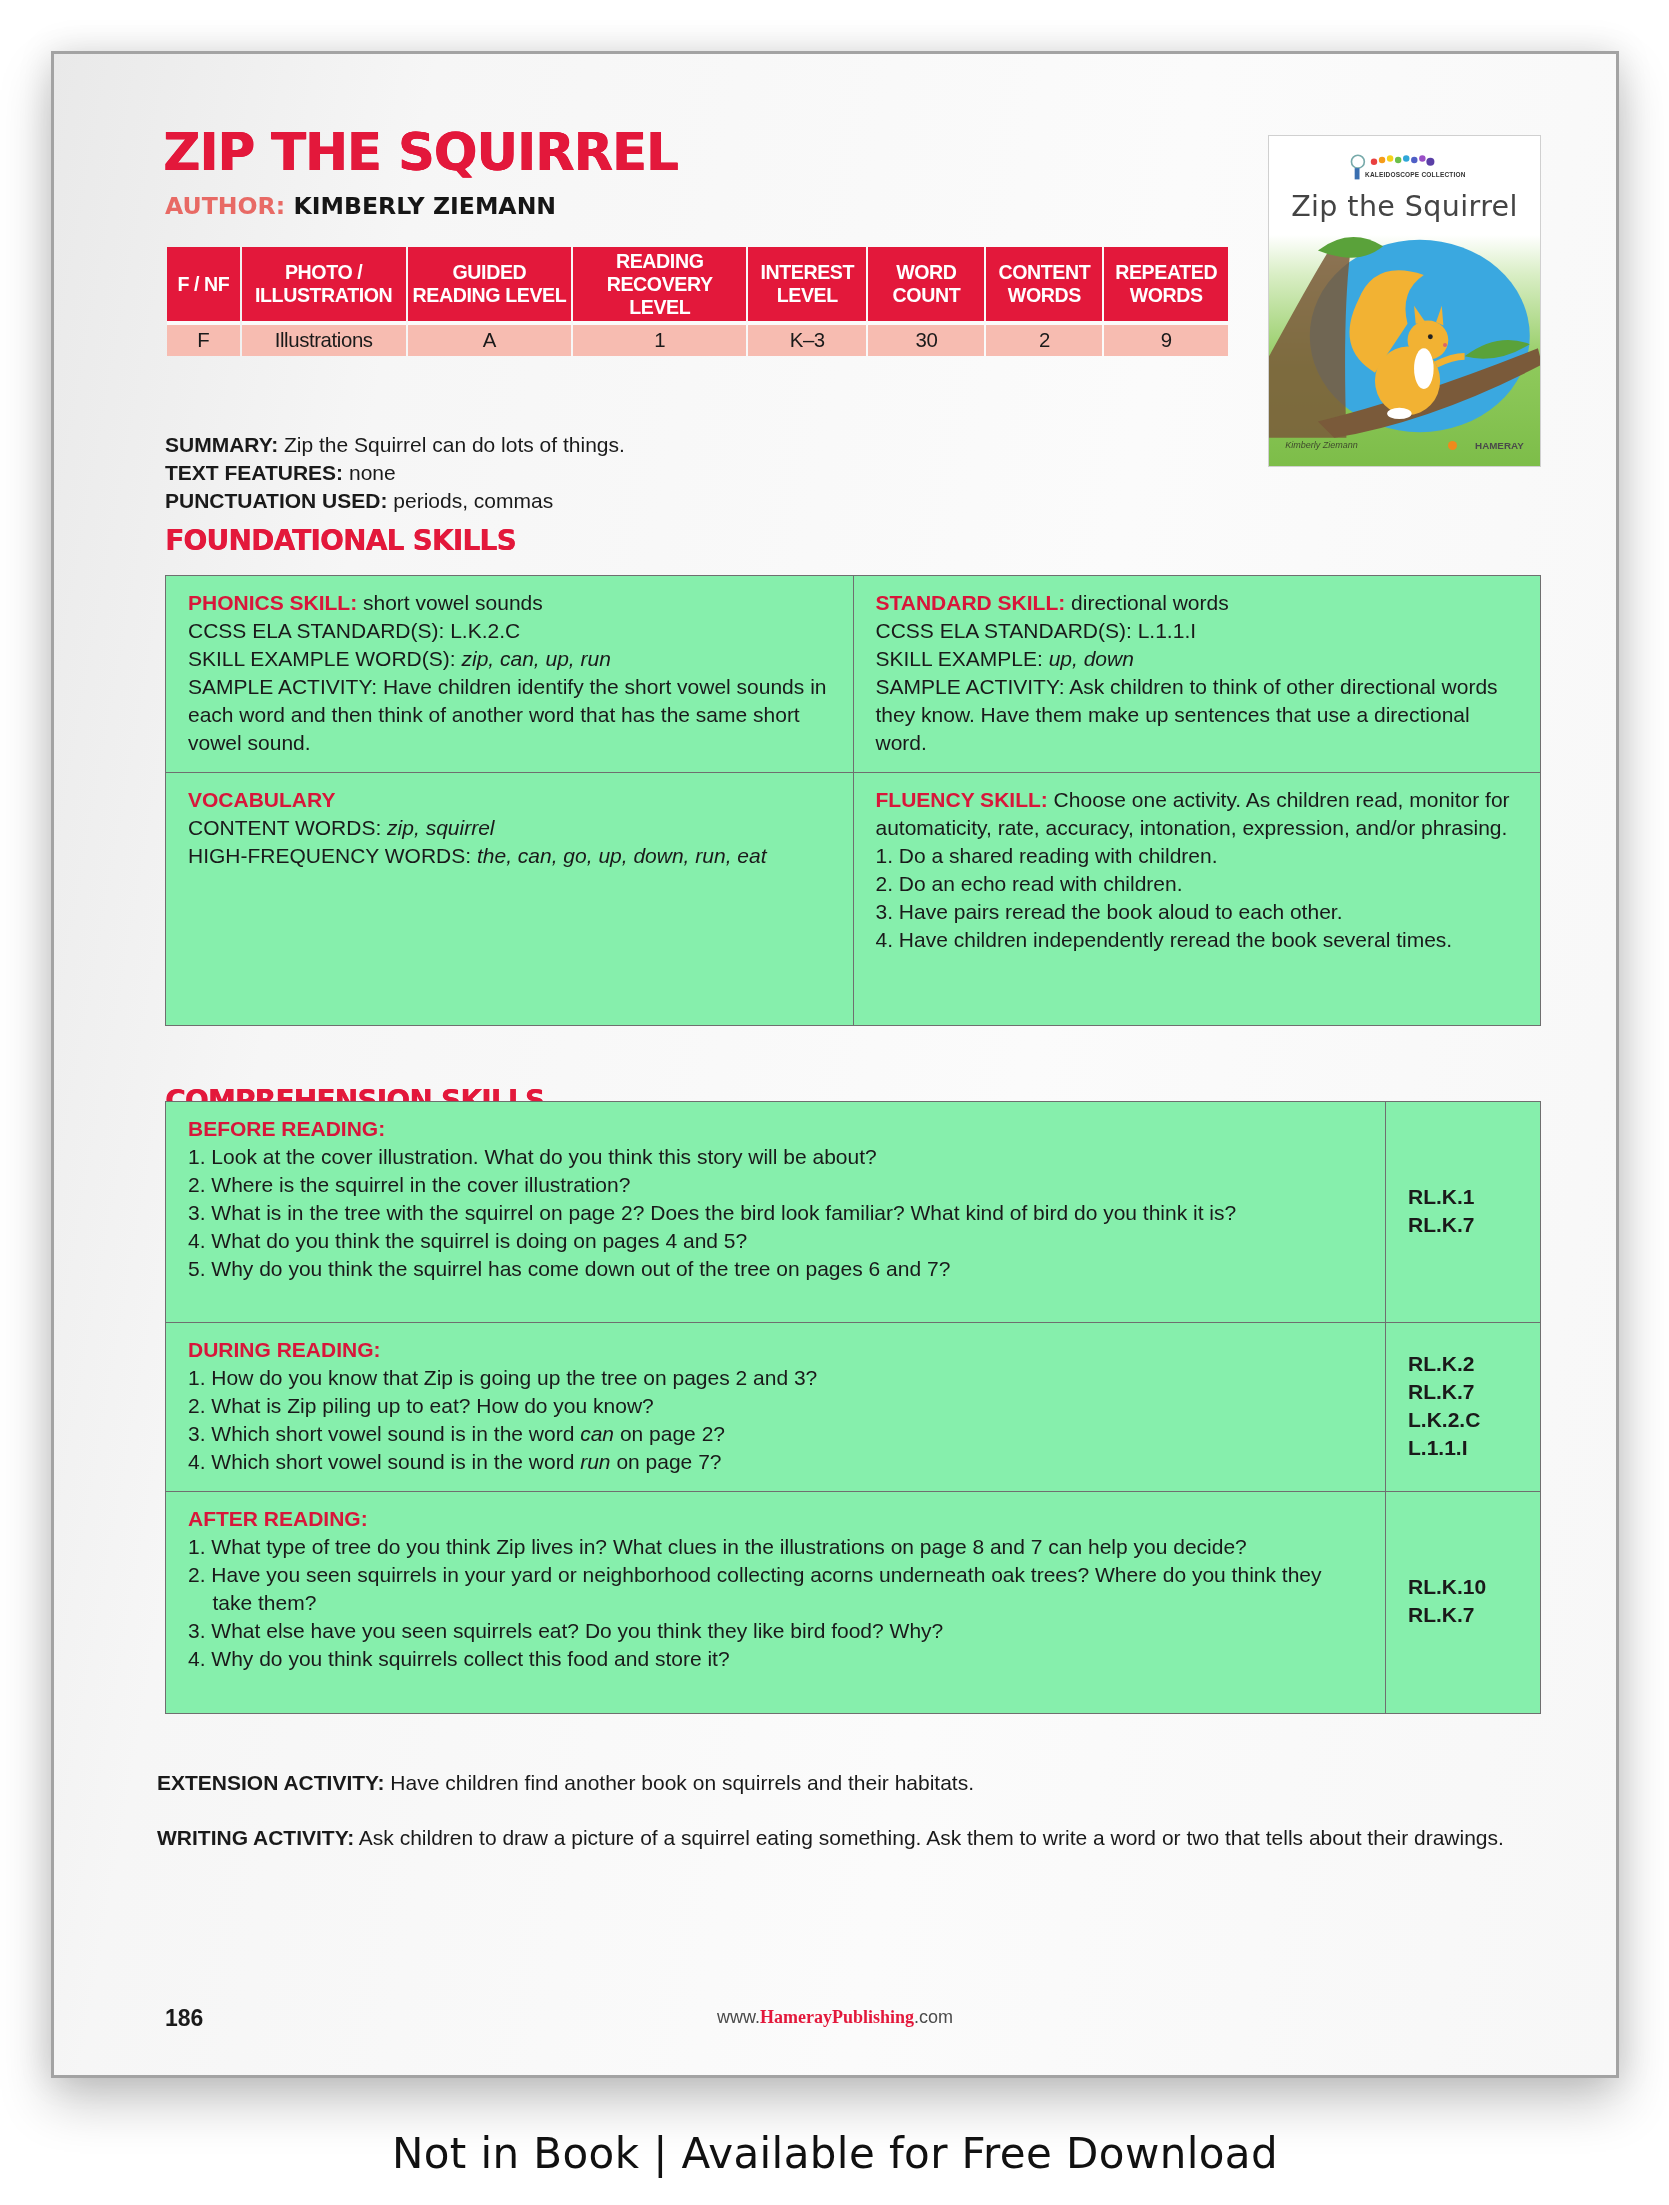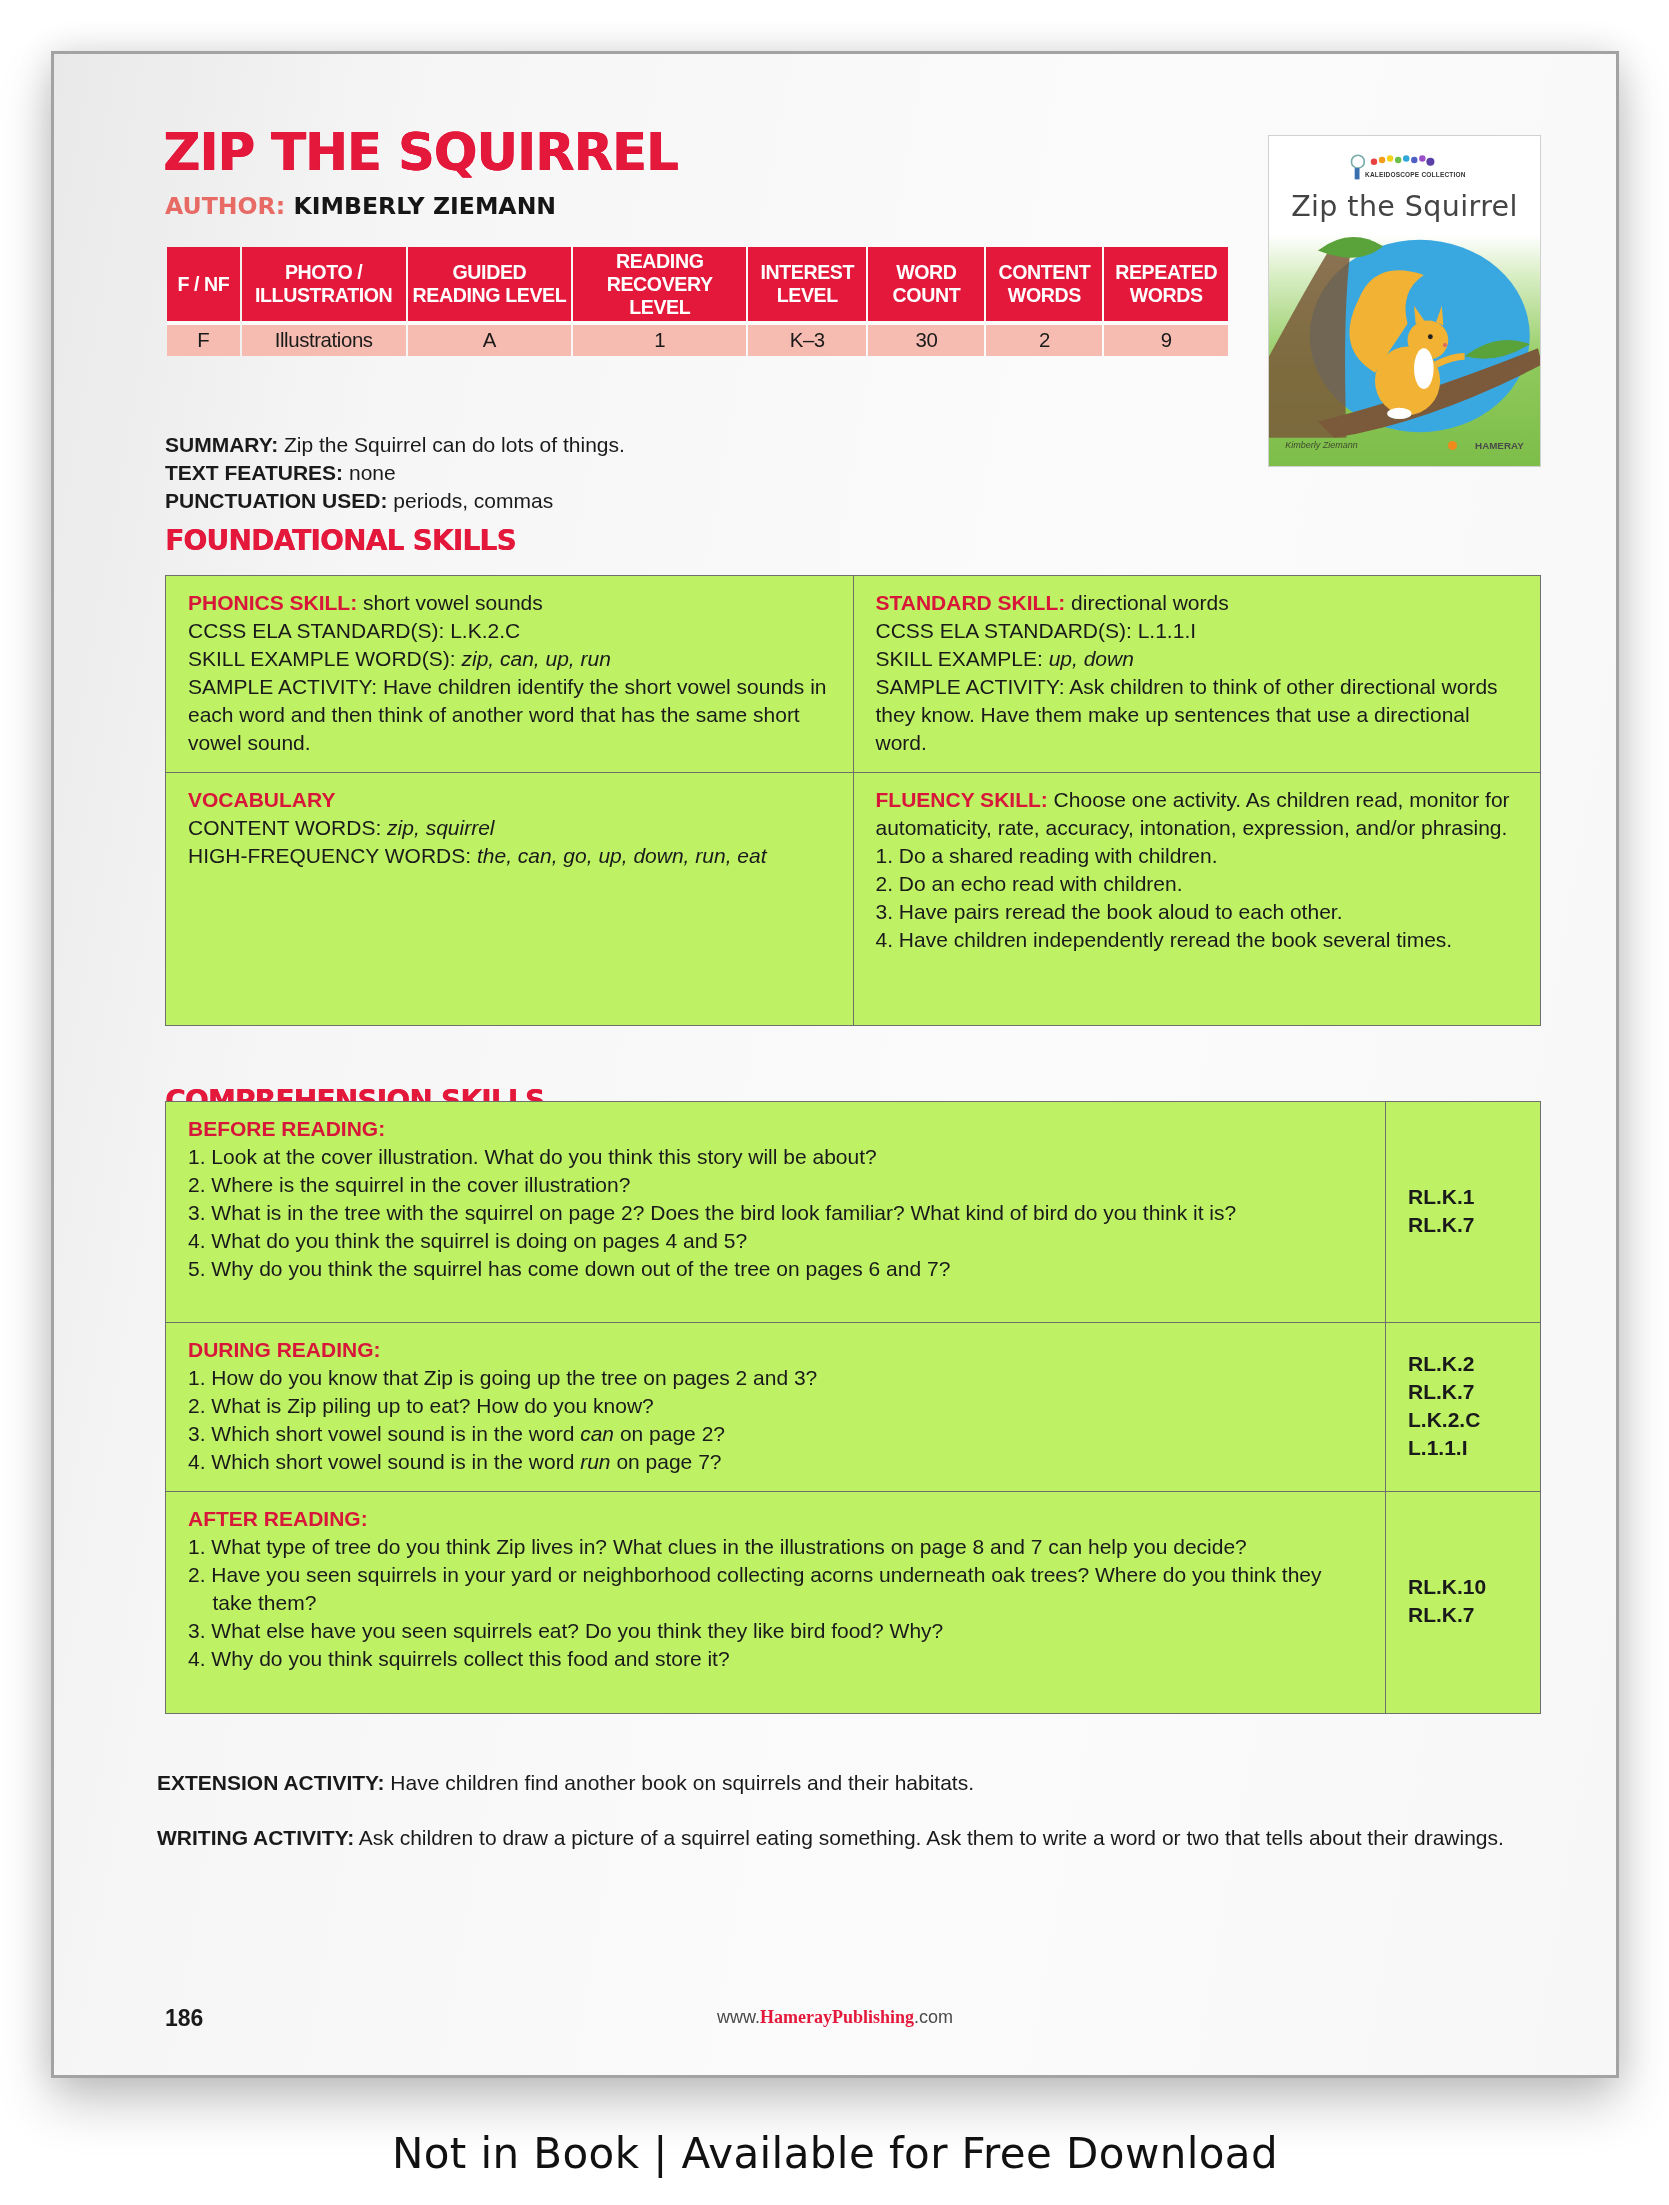--- a/index.html
+++ b/index.html
@@ -78,21 +78,21 @@
 
   .section-heading {
     position: absolute; left: 165px;
     font-family: "DejaVu Sans", sans-serif; font-weight: 900; font-size: 28px;
     color: #e3183b; text-transform: uppercase; letter-spacing: -0.8px;
     text-shadow: 0.4px 0 0 #e3183b;
   }
 
   .box-table {
     position: absolute; left: 165px; width: 1376px; border-collapse: collapse;
-    background: #bef264; font-size: 21px; line-height: 28px;
+    background: #86efac; font-size: 21px; line-height: 28px;
   }
   .box-table td { border: 1.6px solid #6f6f6f; vertical-align: top; padding: 13px 22px 14.7px 22px; }
   .box-table .red { color: #d8163a; font-weight: bold; }
   .box-table .b { font-weight: normal; }
   .box-table i { font-style: italic; }
   .list-item { padding-left: 24.5px; text-indent: -24.5px; }
 
   .found-table { top: 575px; }
   .found-table td { width: 50%; }
   .found-table tr:first-child td { height: 196px; }

